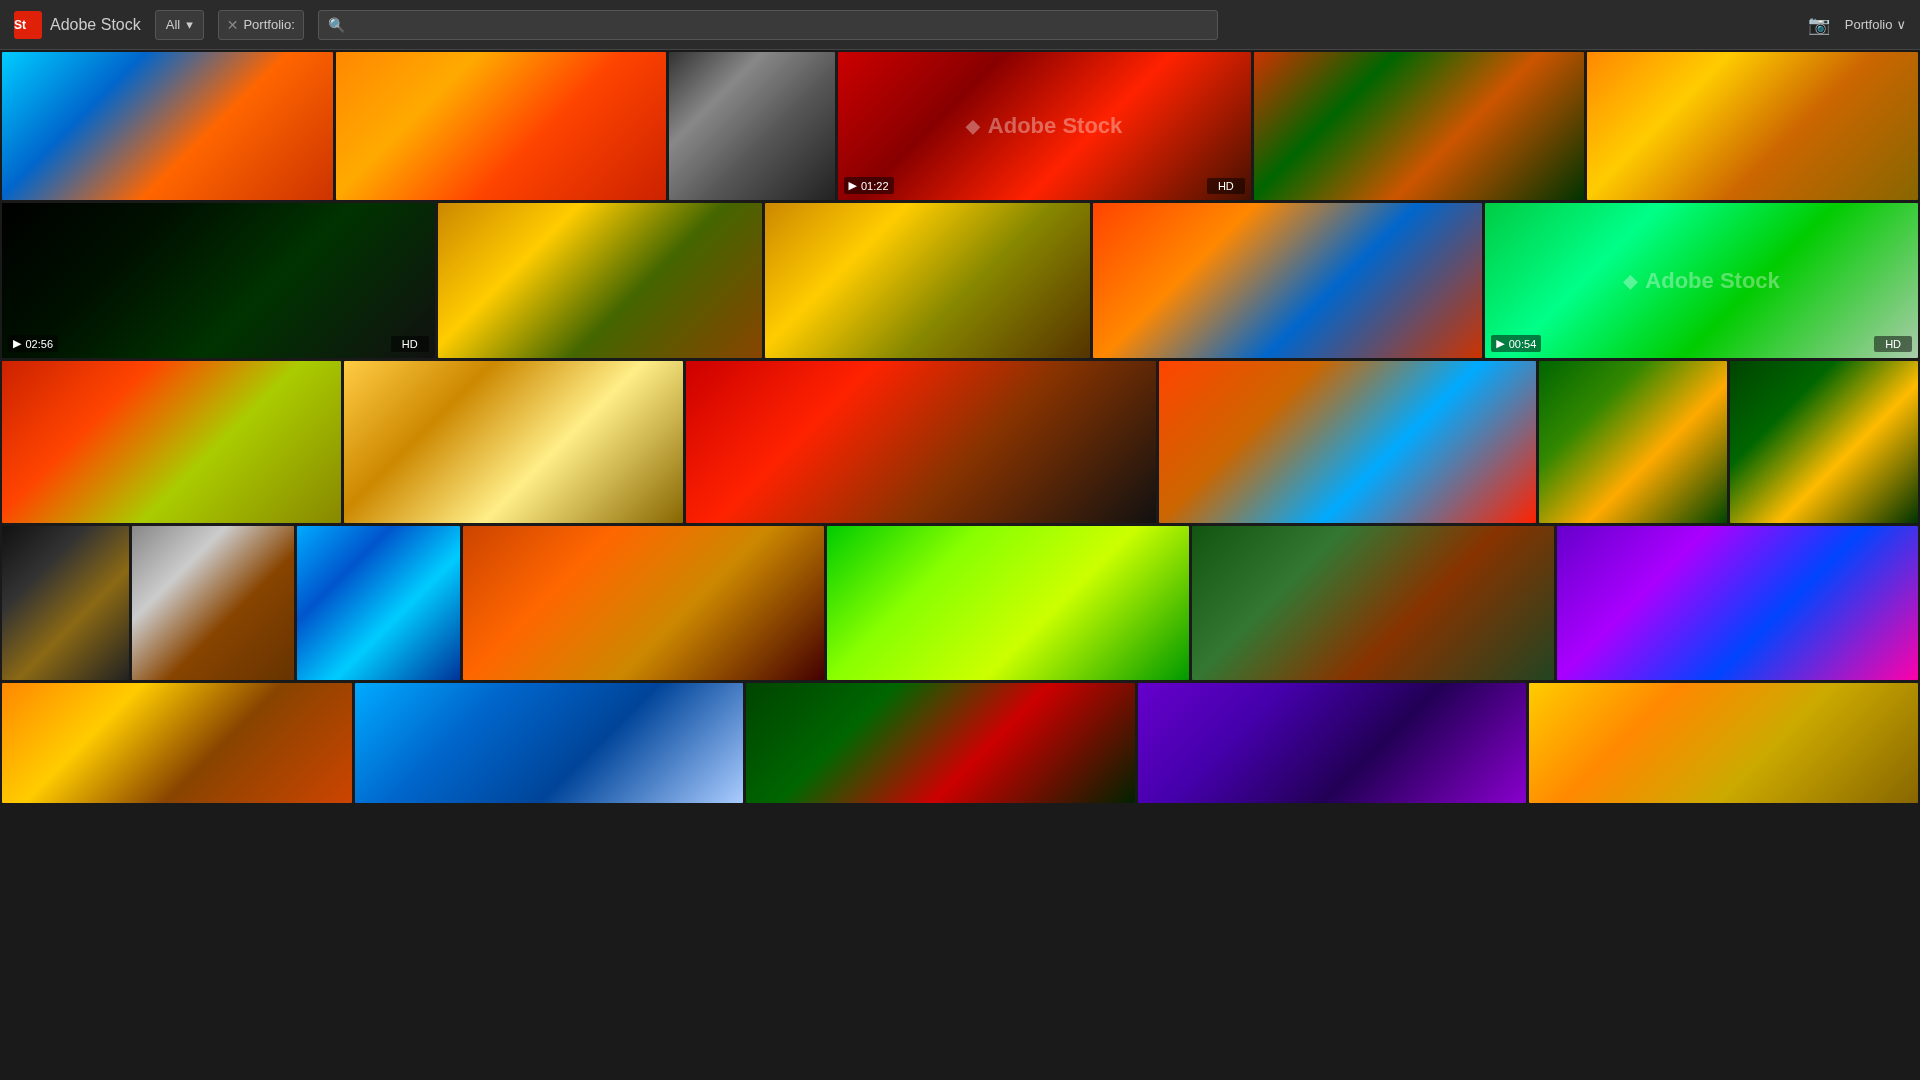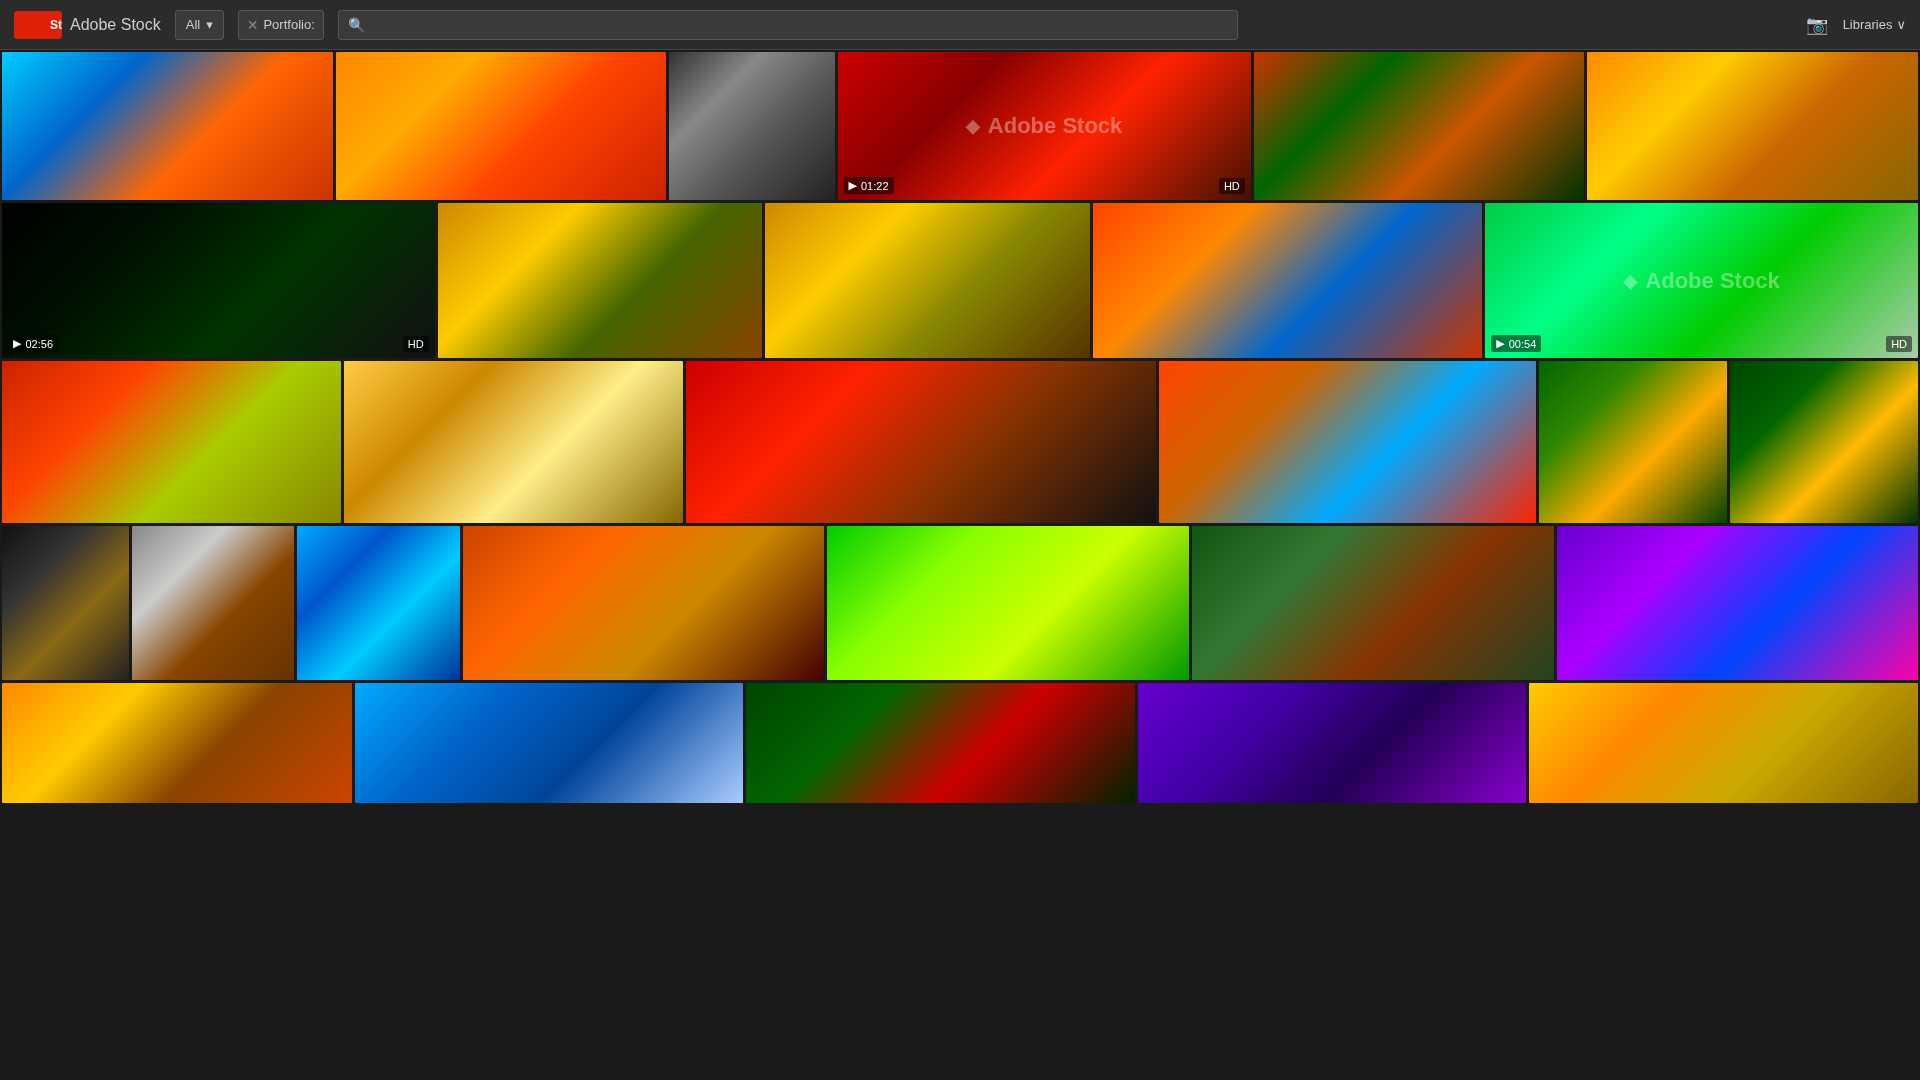--- a/index.html
+++ b/index.html
@@ -7,22 +7,22 @@
 
     
     #header {
       display: flex; align-items: center;
       background: #2b2b2b; height: 50px;
       padding: 0 14px; gap: 14px;
       border-bottom: 1px solid #444;
     }
     #logo-area { display: flex; align-items: center; gap: 8px; }
     #logo-icon {
-      width: 48px; height: 28px; background: #e0210a;
-      border-radius: 3px; display: flex; align-items: center; justify-content: flex-end;
+      width: 28px; height: 28px; background: #e0210a;
+      border-radius: 3px; display: flex; align-items: center; justify-content: flex-start;
       color: white; font-weight: bold; font-size: 12px;
     }
     #app-title { color: #ccc; font-size: 16px; font-weight: 400; }
     #filter-dropdown {
       background: #3a3a3a; border: 1px solid #555; color: #ccc;
       padding: 4px 10px; border-radius: 3px; font-size: 13px;
       height: 30px; cursor: pointer; display: flex; align-items: center; gap: 6px;
     }
     #portfolio-tag {
       display: flex; align-items: center; gap: 5px;
@@ -115,21 +115,21 @@
 
     .video-badge {
       position: absolute; bottom: 6px; left: 6px;
       display: flex; align-items: center; gap: 4px;
       color: white; font-size: 11px; background: rgba(0,0,0,0.5);
       padding: 2px 5px; border-radius: 2px;
     }
     .hd-badge {
       position: absolute; bottom: 6px; right: 6px;
       color: white; font-size: 11px; background: rgba(0,0,0,0.5);
-      padding: 2px 5px; border-radius: 2px; margin-left: 8px;
+      padding: 2px 11px; border-radius: 2px; margin-left: 8px;
     }
     .watermark {
       position: absolute; top: 50%; left: 50%; transform: translate(-50%, -50%);
       color: rgba(255,255,255,0.35); font-size: 22px; font-weight: bold;
       white-space: nowrap; display: flex; align-items: center; gap: 8px;
     }
   </style>
 </head>
 <body>
 
@@ -153,21 +153,21 @@
 
   <div id="search-bar">
     <span id="search-icon">🔍</span>
   </div>
 
   <div id="camera-icon-btn">
     <span>📷</span>
   </div>
 
   <div id="libraries-btn">
-    <span>Libraries</span>
+    <span>Portfolio</span>
     <span>∨</span>
   </div>
 </div>
 
 <div id="grid-container">
 
   <div class="grid-row">
     <div class="grid-item" style="flex:1.6">
       <div class="inner t-ferris" style="height:148px;"></div>
     </div>

